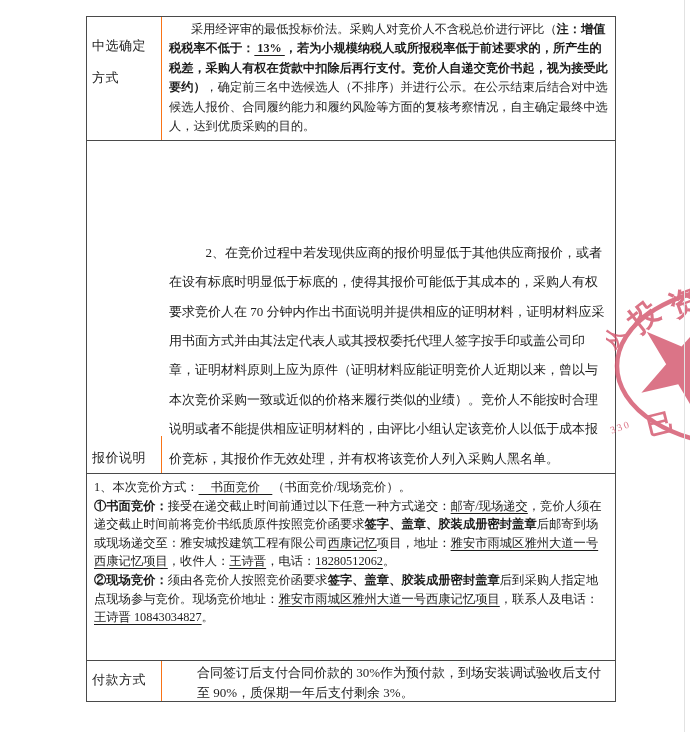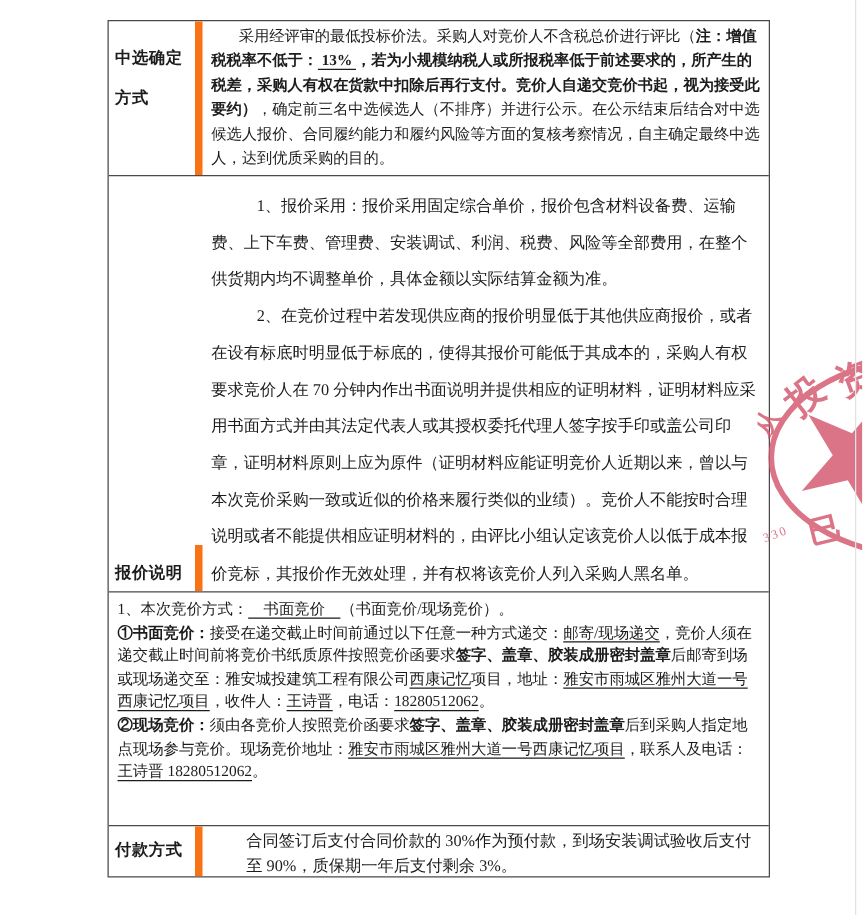--- a/index.html
+++ b/index.html
@@ -11,22 +11,22 @@
   }
   .paper-edge{position:absolute;left:684px;top:0;width:1px;height:732px;background:#e2e2e2;}
   .doc-table{
     position:absolute;left:86px;top:16px;width:528px;
     border:1px solid #4a4a4a;background:transparent;
   }
   .t-row{display:flex;border-bottom:1px solid #4a4a4a;overflow:hidden;}
   .t-row:last-child{border-bottom:none;}
   .cell{box-sizing:border-box;}
   .label{
-    width:75px;flex:0 0 75px;border-right:6px solid #f97316;
-    font-weight:700;font-size:13px;line-height:30px;
+    width:75px;flex:0 0 75px;border-right:1px solid #f97316;
+    font-weight:400;font-size:13px;line-height:30px;
     padding:10px 4px 0 5px;letter-spacing:.5px;
   }
   .content{flex:1;padding:3px 6px 0 7px;overflow:hidden;}
   .para{margin:0;font-family:Liberation Serif, serif;}
   .b{font-weight:700;}
   .u{text-decoration:underline;text-underline-offset:3px;text-decoration-thickness:1px;}
   
   .row1{height:123px;}
   .row1 .label{line-height:32px;padding-top:13px;}
   .row1c{font-size:12.2px;line-height:19.4px;}
@@ -55,30 +55,29 @@
     <div class="t-row row1">
       <div class="cell label">中选确定方式</div>
       <div class="cell content row1c">
           <p class="para"><span>采用经评审的最低投标价法。采购人对竞价人不含税总价进行评比（</span><span class="b">注：增值税税率不低于：</span><span class="b u"> 13% </span><span class="b">，若为小规模纳税人或所报税率低于前述要求的，所产生的税差，采购人有权在货款中扣除后再行支付。竞价人自递交竞价书起，视为接受此要约）</span><span>，确定前三名中选候选人（不排序）并进行公示。在公示结束后结合对中选候选人报价、合同履约能力和履约风险等方面的复核考察情况，自主确定最终中选人，达到优质采购的目的。</span></p>
         </div>
     </div>
 
     <div class="t-row row2">
       <div class="cell label">报价说明</div>
       <div class="cell content row2c">
-          <p class="para"><span>1、报价采用：报价采用固定综合单价，报价包含材料设备费、运输费、上下车费、管理费、安装调试、利润、税费、风险等全部费用，在整个供货期内均不调整单价，具体金额以实际结算金额为准。</span></p>
           <p class="para"><span>2、在竞价过程中若发现供应商的报价明显低于其他供应商报价，或者在设有标底时明显低于标底的，使得其报价可能低于其成本的，采购人有权要求竞价人在 70 分钟内作出书面说明并提供相应的证明材料，证明材料应采用书面方式并由其法定代表人或其授权委托代理人签字按手印或盖公司印章，证明材料原则上应为原件（证明材料应能证明竞价人近期以来，曾以与本次竞价采购一致或近似的价格来履行类似的业绩）。竞价人不能按时合理说明或者不能提供相应证明材料的，由评比小组认定该竞价人以低于成本报价竞标，其报价作无效处理，并有权将该竞价人列入采购人黑名单。</span></p>
         </div>
     </div>
 
     <div class="t-row row3">
       <div class="cell content row3c">
           <p class="para"><span>1、本次竞价方式：</span><span class="u">　书面竞价　</span><span>（书面竞价/现场竞价）。</span></p>
           <p class="para"><span class="b">①书面竞价：</span><span>接受在递交截止时间前通过以下任意一种方式递交：</span><span class="u">邮寄/现场递交</span><span>，竞价人须在递交截止时间前将竞价书纸质原件按照竞价函要求</span><span class="b">签字、盖章、胶装成册密封盖章</span><span>后邮寄到场或现场递交至：雅安城投建筑工程有限公司</span><span class="u">西康记忆</span><span>项目，地址：</span><span class="u">雅安市雨城区雅州大道一号西康记忆项目</span><span>，收件人：</span><span class="u">王诗晋</span><span>，电话：</span><span class="u">18280512062</span><span>。</span></p>
-          <p class="para"><span class="b">②现场竞价：</span><span>须由各竞价人按照竞价函要求</span><span class="b">签字、盖章、胶装成册密封盖章</span><span>后到采购人指定地点现场参与竞价。现场竞价地址：</span><span class="u">雅安市雨城区雅州大道一号西康记忆项目</span><span>，联系人及电话：</span><span class="u">王诗晋 18280512062</span><span>。</span></p>
+          <p class="para"><span class="b">②现场竞价：</span><span>须由各竞价人按照竞价函要求</span><span class="b">签字、盖章、胶装成册密封盖章</span><span>后到采购人指定地点现场参与竞价。现场竞价地址：</span><span class="u">雅安市雨城区雅州大道一号西康记忆项目</span><span>，联系人及电话：</span><span class="u">王诗晋 10843034827</span><span>。</span></p>
         </div>
     </div>
 
     <div class="t-row row4">
       <div class="cell label">付款方式</div>
       <div class="cell content row4c">
           <p class="para"><span>合同签订后支付合同价款的 30%作为预付款，到场安装调试验收后支付至 90%，质保期一年后支付剩余 3%。</span></p>
         </div>
     </div>
 

